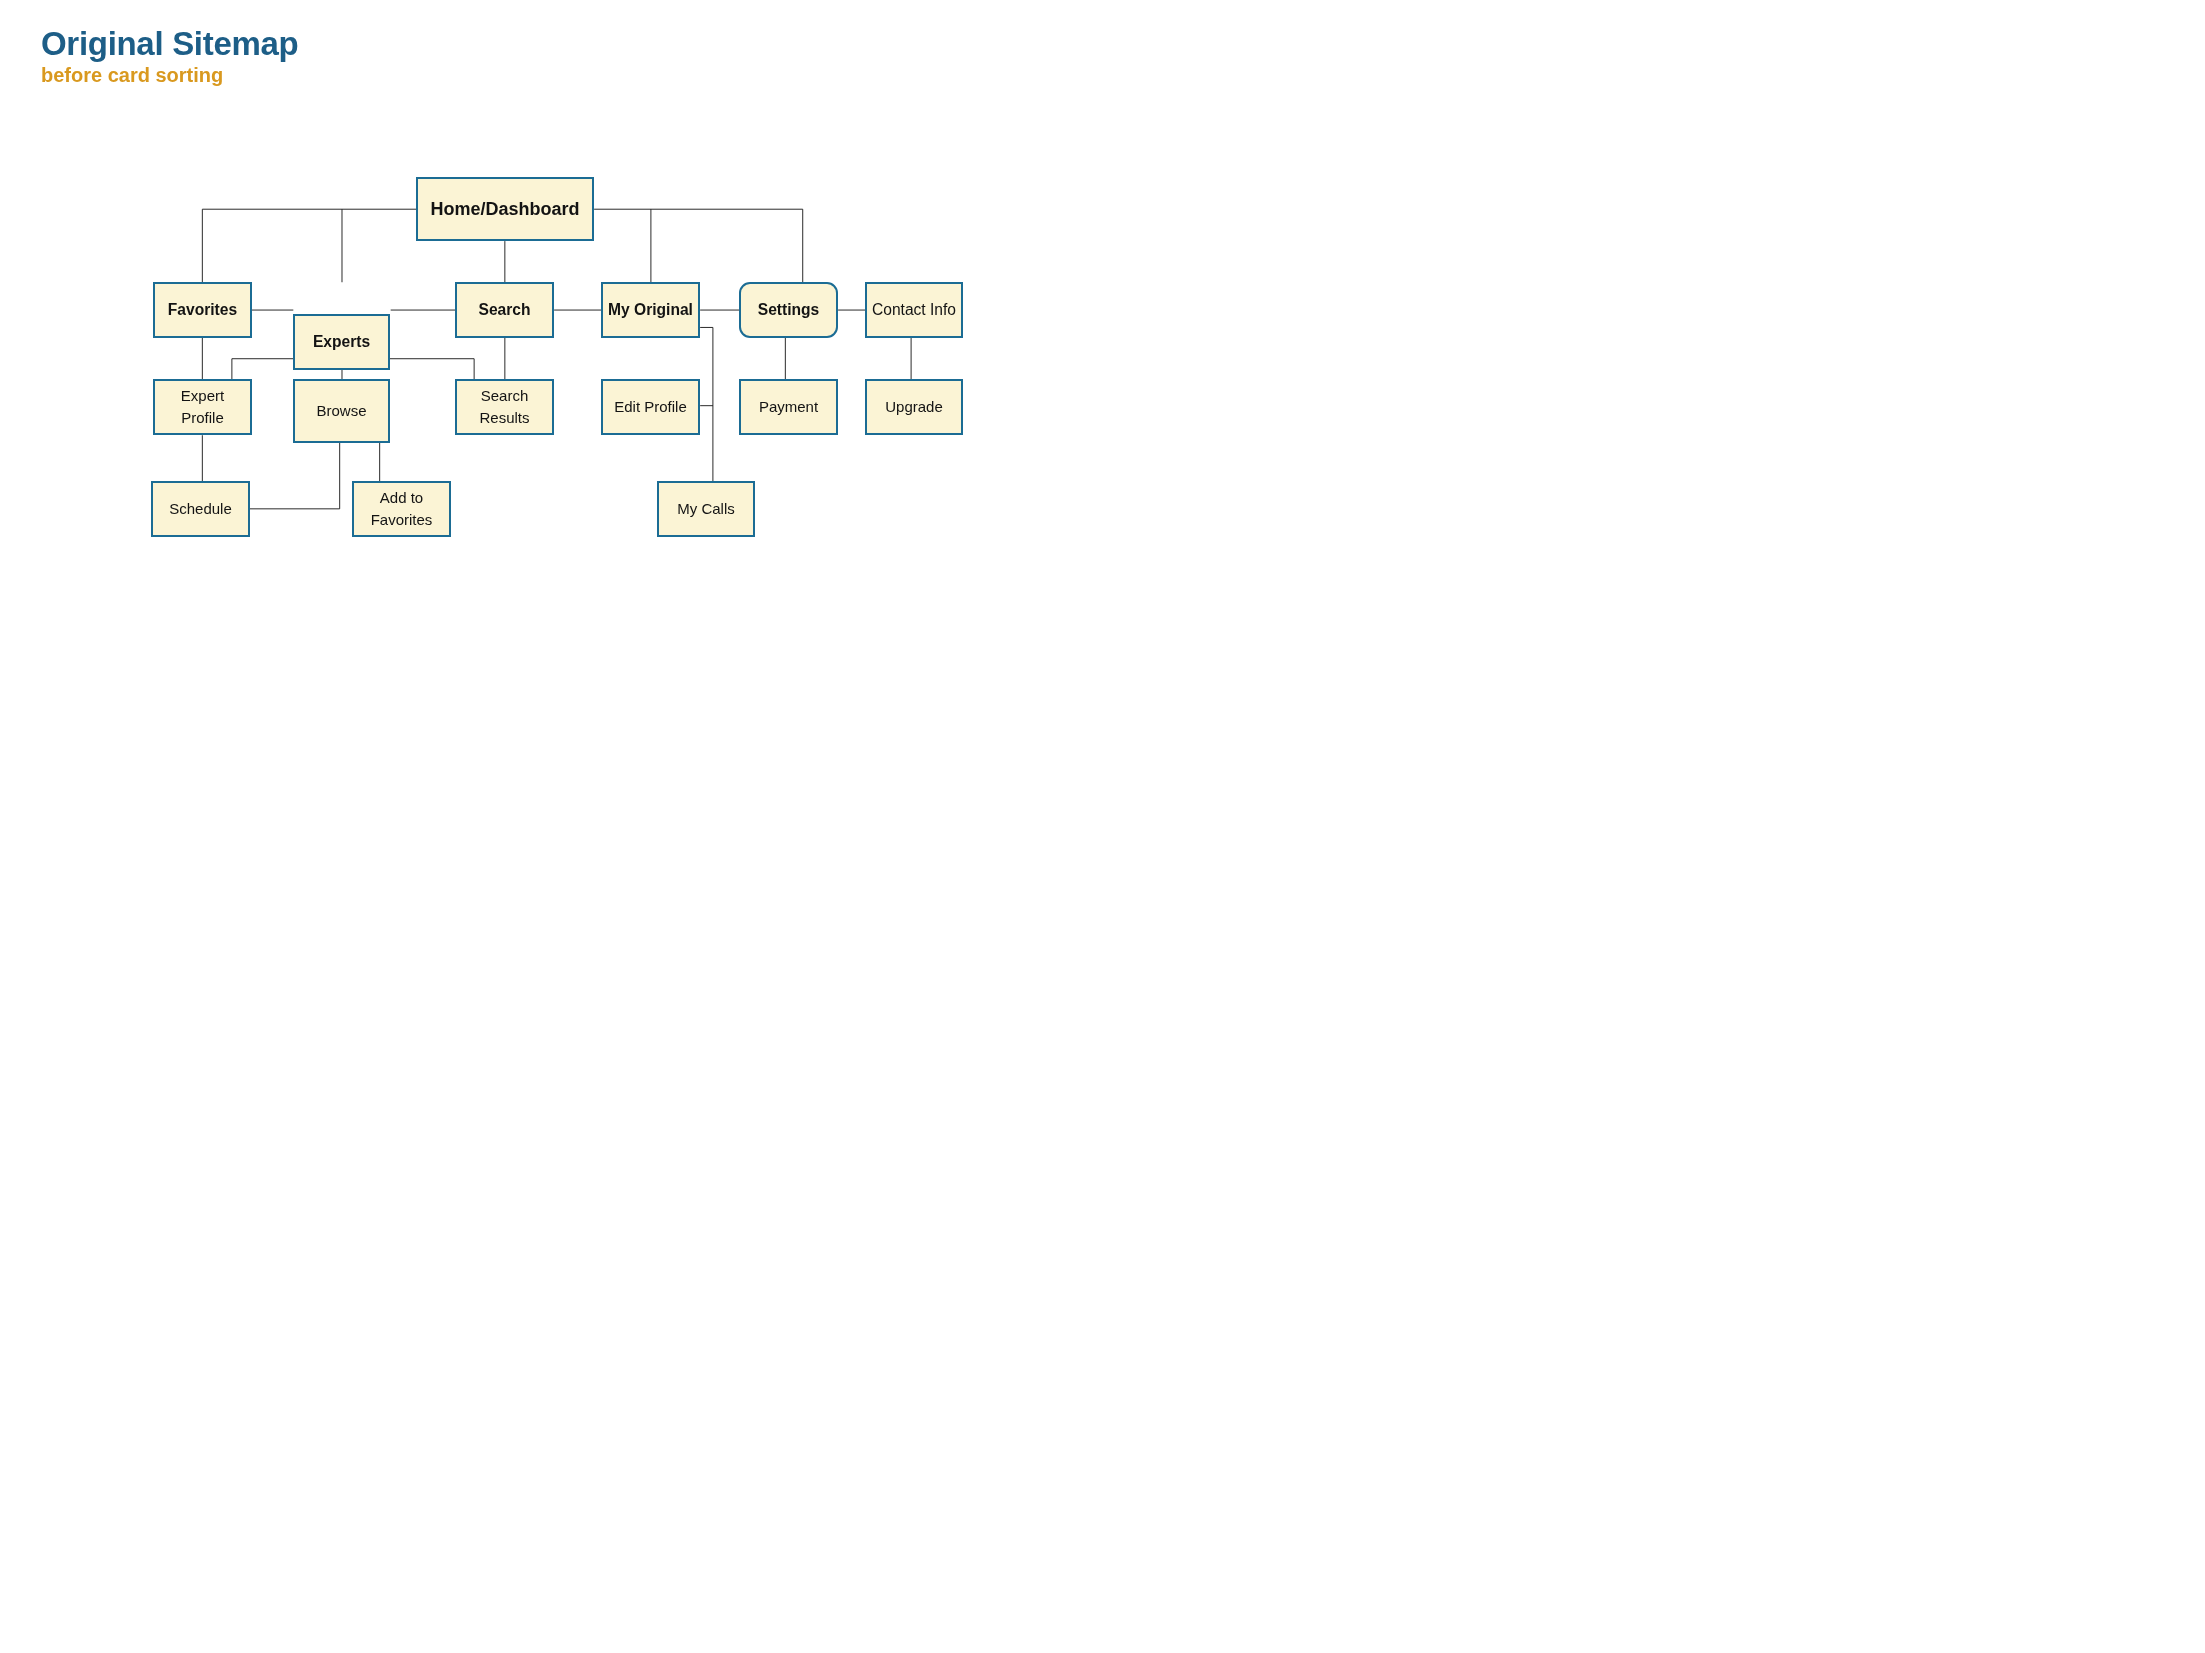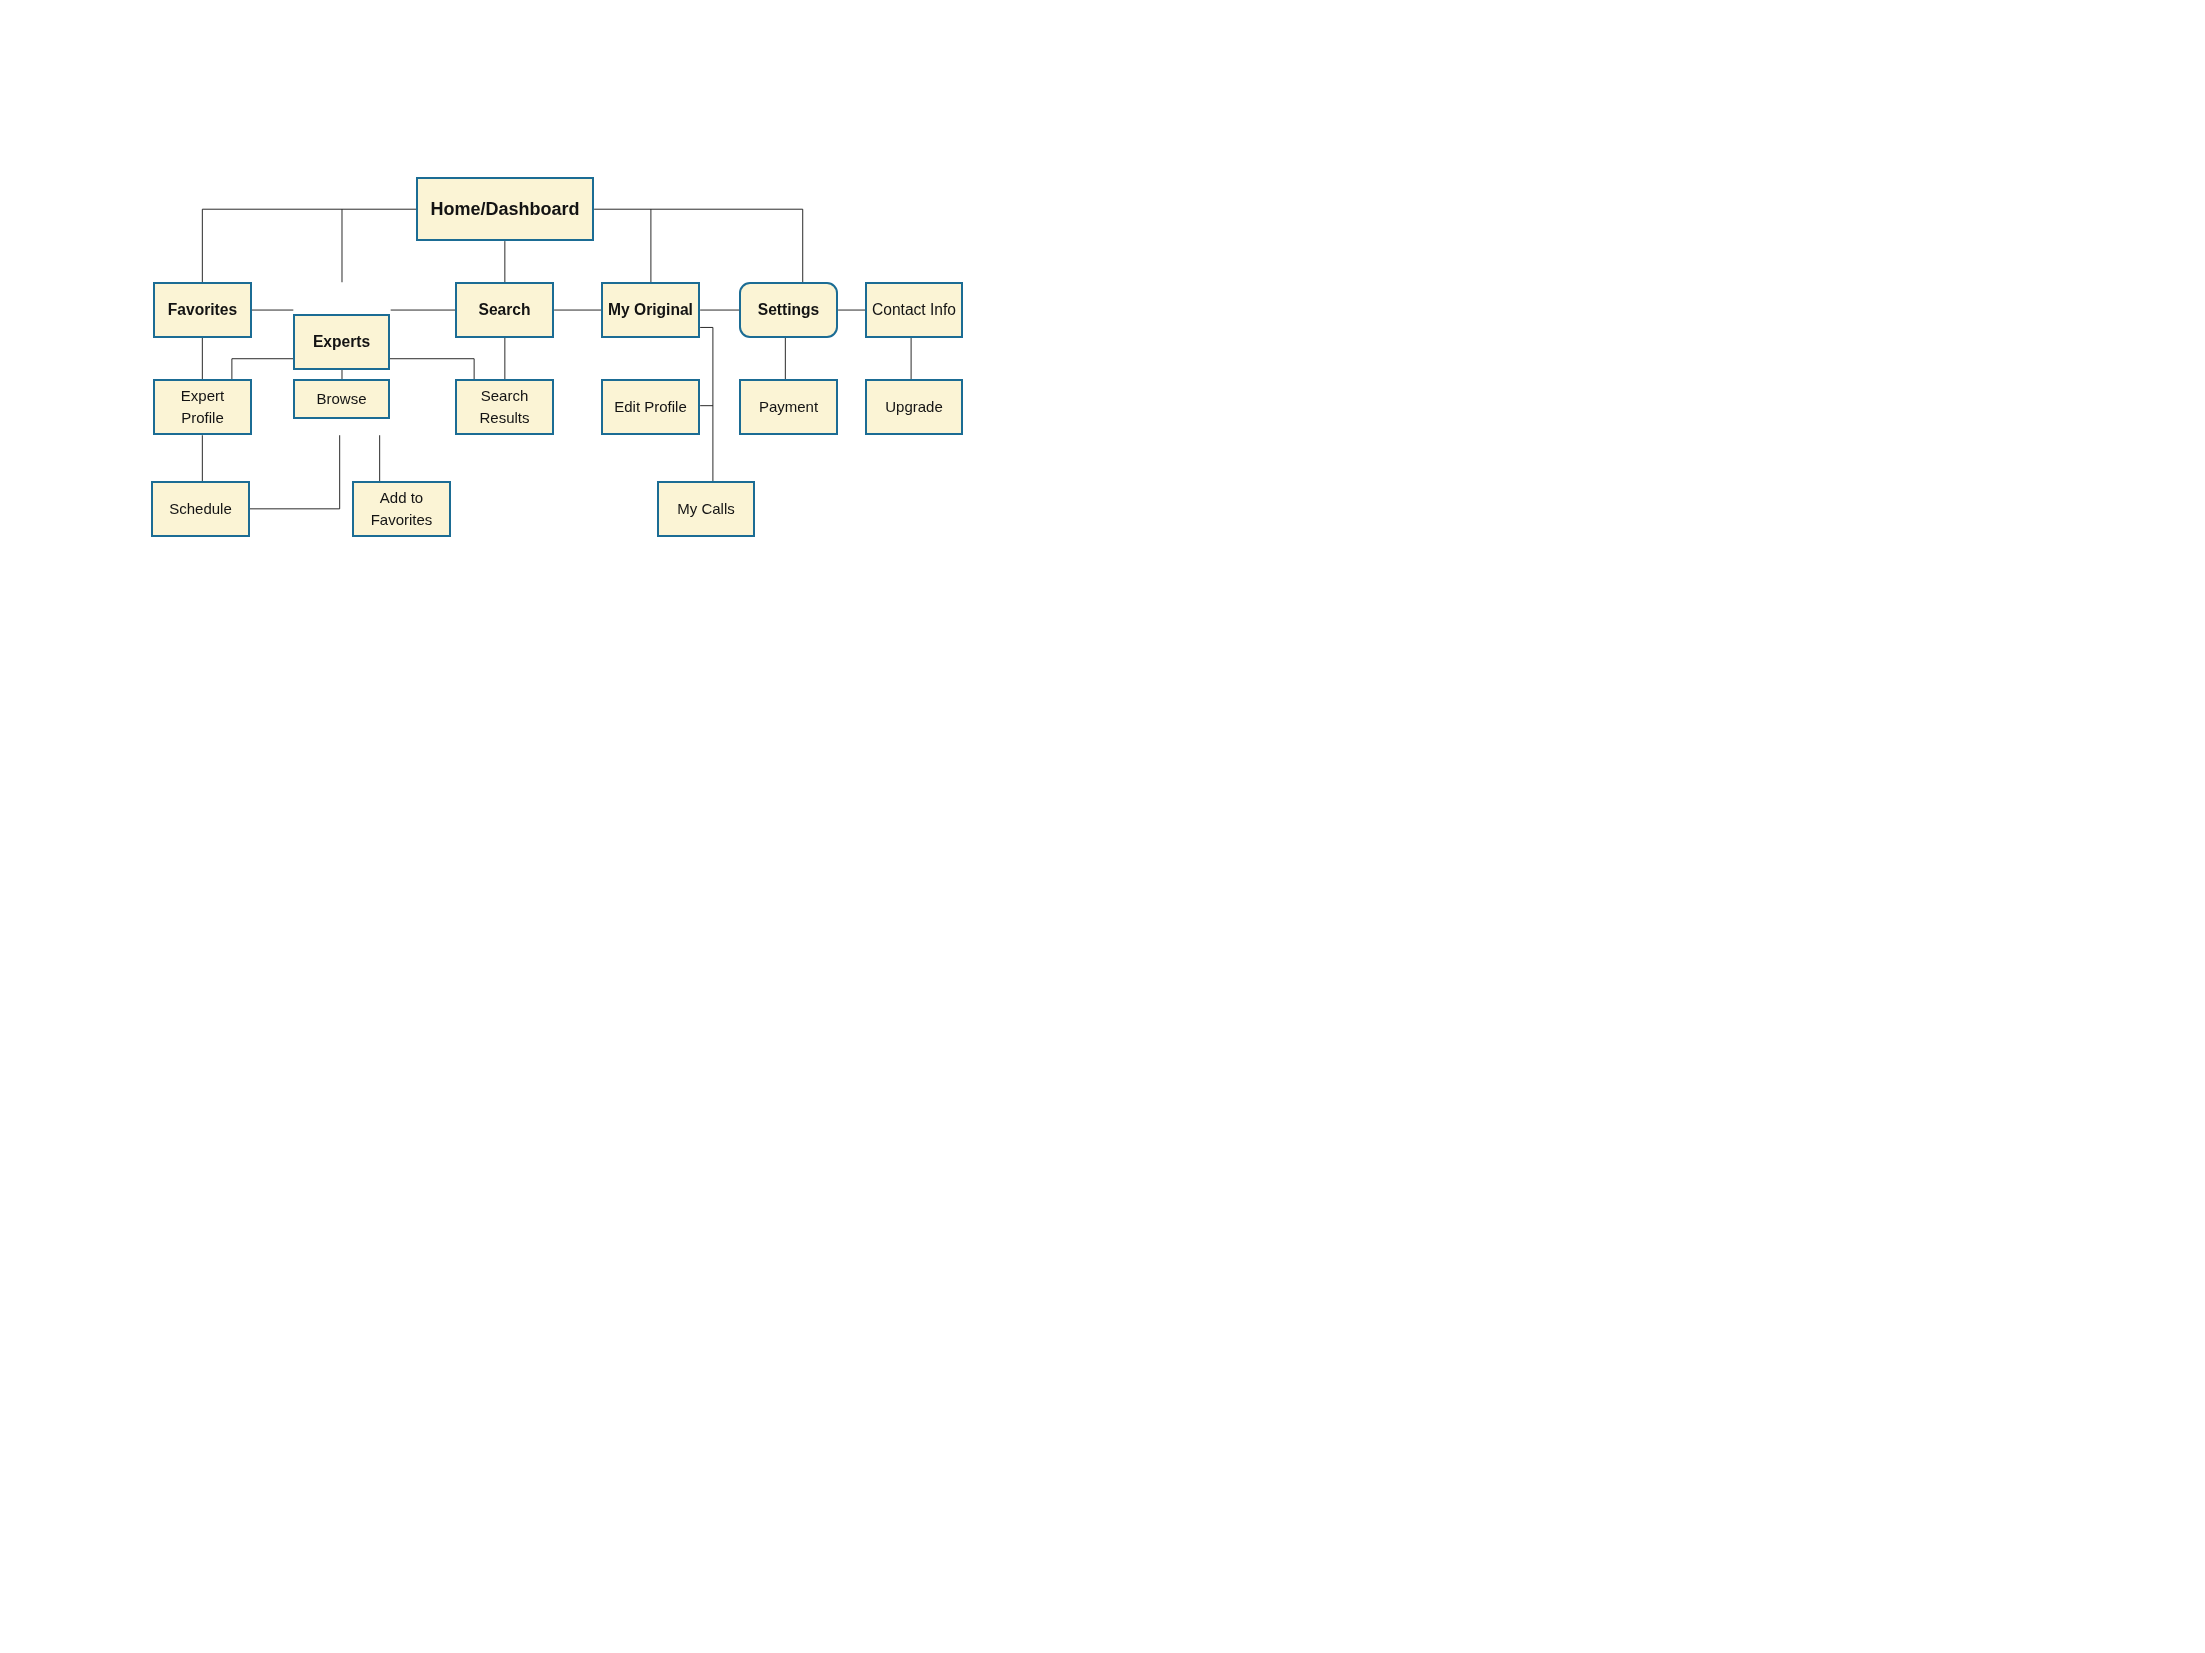--- a/index.html
+++ b/index.html
@@ -29,20 +29,24 @@
     display:flex;align-items:center;justify-content:center;
     text-align:center;color:#131313;
     line-height:1.5;white-space:pre-line;
   }
   .node.bold{font-weight:700;}
 </style>
 </head>
 <body>
 
 <div class="stage">
+  <div class="header">
+    <h1 class="title">Original Sitemap</h1>
+    <h2 class="subtitle">before card sorting</h2>
+  </div>
 
   <svg class="lines" viewBox="0 0 1903 1427">
       <polyline points="718,361 349,361 349,487"></polyline>
       <polyline points="590,361 590,487"></polyline>
       <polyline points="871,416 871,487"></polyline>
       <polyline points="1123,361 1123,487"></polyline>
       <polyline points="1025,361 1385,361 1385,487"></polyline>
       <polyline points="434,535 506,535"></polyline>
       <polyline points="674,535 786,535"></polyline>
       <polyline points="956,535 1038,535"></polyline>
@@ -64,21 +68,21 @@
   <div class="nodes">
       <div class="node bold" style="left: 416px; top: 177px; width: 178px; height: 64px; font-size: 18px;"><span>Home/Dashboard</span></div>
       <div class="node bold" style="left: 153px; top: 282px; width: 99px; height: 56px; font-size: 15.6px;"><span>Favorites</span></div>
       <div class="node bold" style="left: 293px; top: 282px; width: 97px; height: 56px; font-size: 15.6px; margin-top: 32px;"><span>Experts</span></div>
       <div class="node bold" style="left: 455px; top: 282px; width: 99px; height: 56px; font-size: 15.6px;"><span>Search</span></div>
       <div class="node bold" style="left: 601px; top: 282px; width: 99px; height: 56px; font-size: 15.6px;"><span>My Original</span></div>
       <div class="node bold" style="left: 739px; top: 282px; width: 99px; height: 56px; font-size: 15.6px; border-radius: 11px;"><span>Settings</span></div>
       <div class="node" style="left: 865px; top: 282px; width: 98px; height: 56px; font-size: 15.6px;"><span>Contact Info</span></div>
       <div class="node" style="left: 153px; top: 379px; width: 99px; height: 56px; font-size: 15px;"><span>Expert
 Profile</span></div>
-      <div class="node" style="left: 293px; top: 379px; width: 97px; height: 40px; font-size: 15px; text-align: right;"><span>Browse</span></div>
+      <div class="node" style="left: 293px; top: 379px; width: 97px; height: 64px; font-size: 15px; text-align: right;"><span>Browse</span></div>
       <div class="node" style="left: 455px; top: 379px; width: 99px; height: 56px; font-size: 15px;"><span>Search
 Results</span></div>
       <div class="node" style="left: 601px; top: 379px; width: 99px; height: 56px; font-size: 15px;"><span>Edit Profile</span></div>
       <div class="node" style="left: 739px; top: 379px; width: 99px; height: 56px; font-size: 15px;"><span>Payment</span></div>
       <div class="node" style="left: 865px; top: 379px; width: 98px; height: 56px; font-size: 15px;"><span>Upgrade</span></div>
       <div class="node" style="left: 151px; top: 481px; width: 99px; height: 56px; font-size: 15px;"><span>Schedule</span></div>
       <div class="node" style="left: 352px; top: 481px; width: 99px; height: 56px; font-size: 15px;"><span>Add to
 Favorites</span></div>
       <div class="node" style="left: 657px; top: 481px; width: 98px; height: 56px; font-size: 15px;"><span>My Calls</span></div>
     </div>

